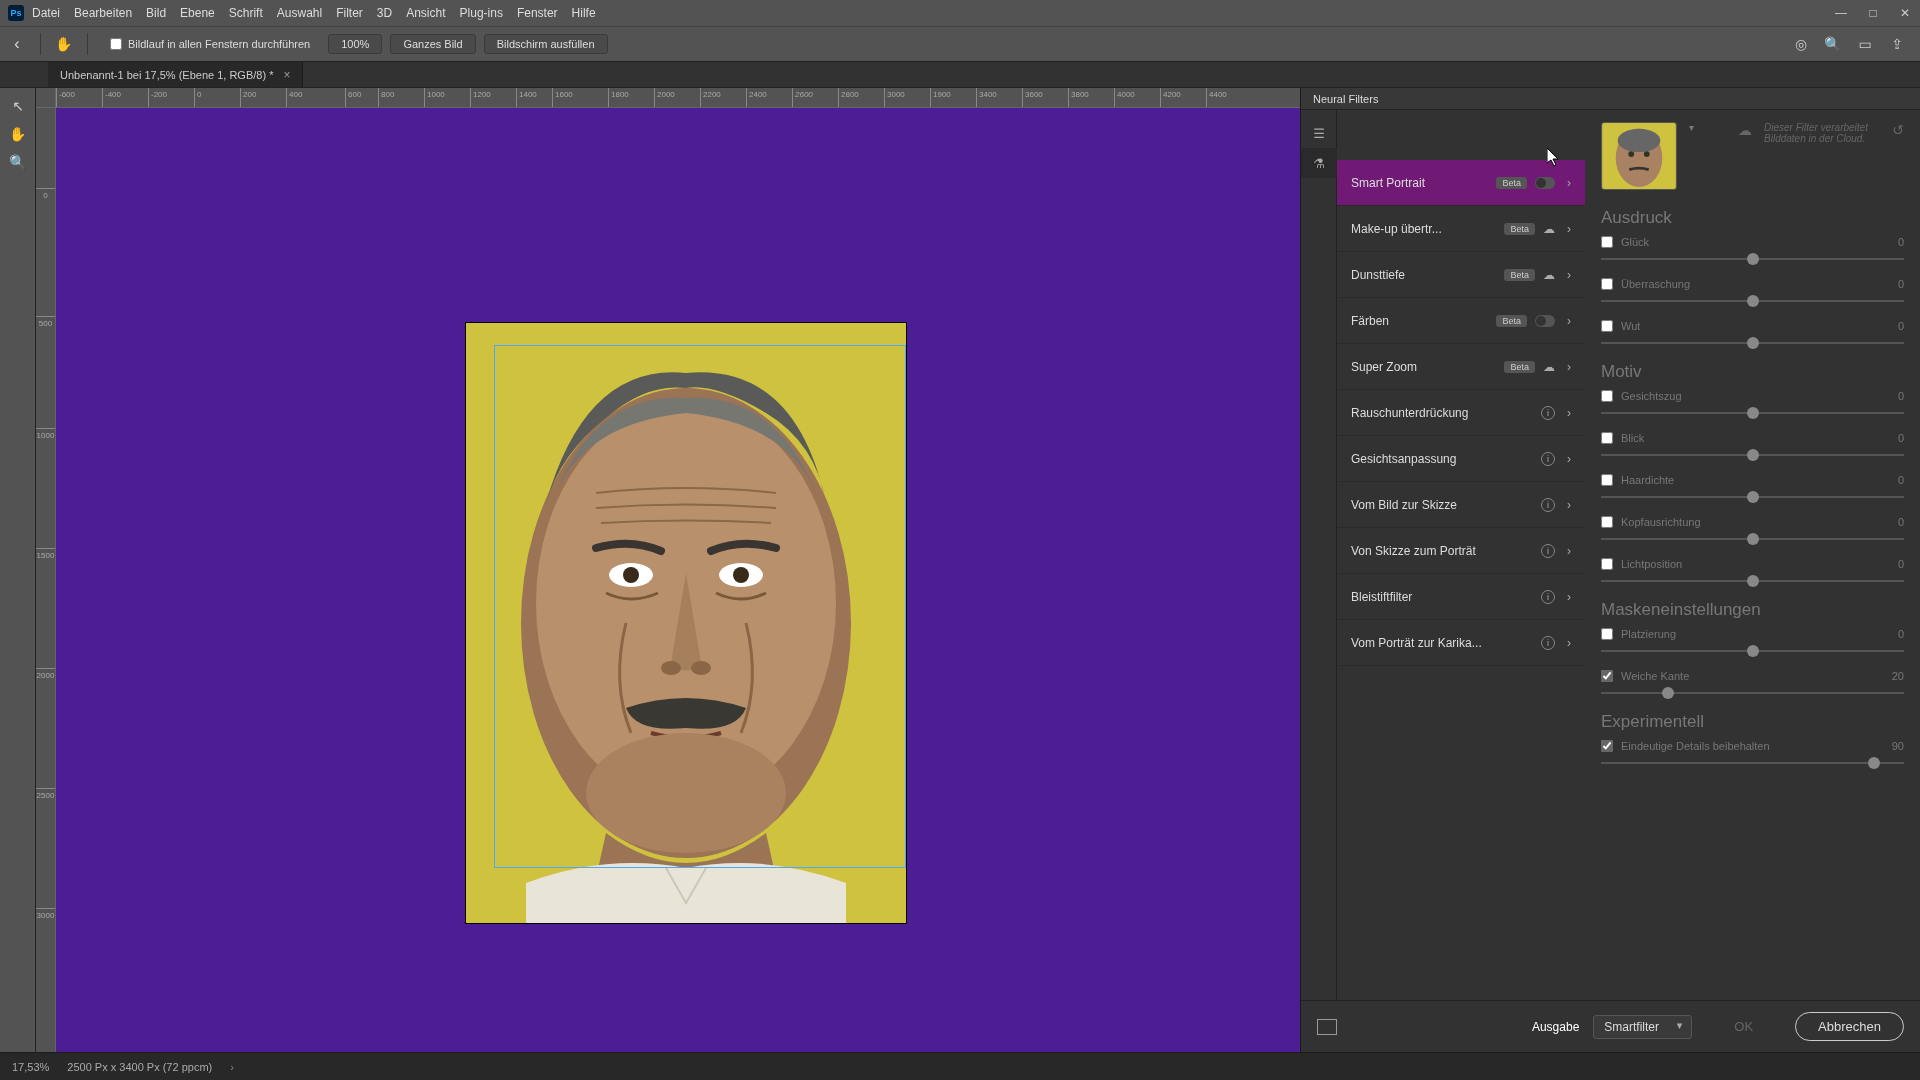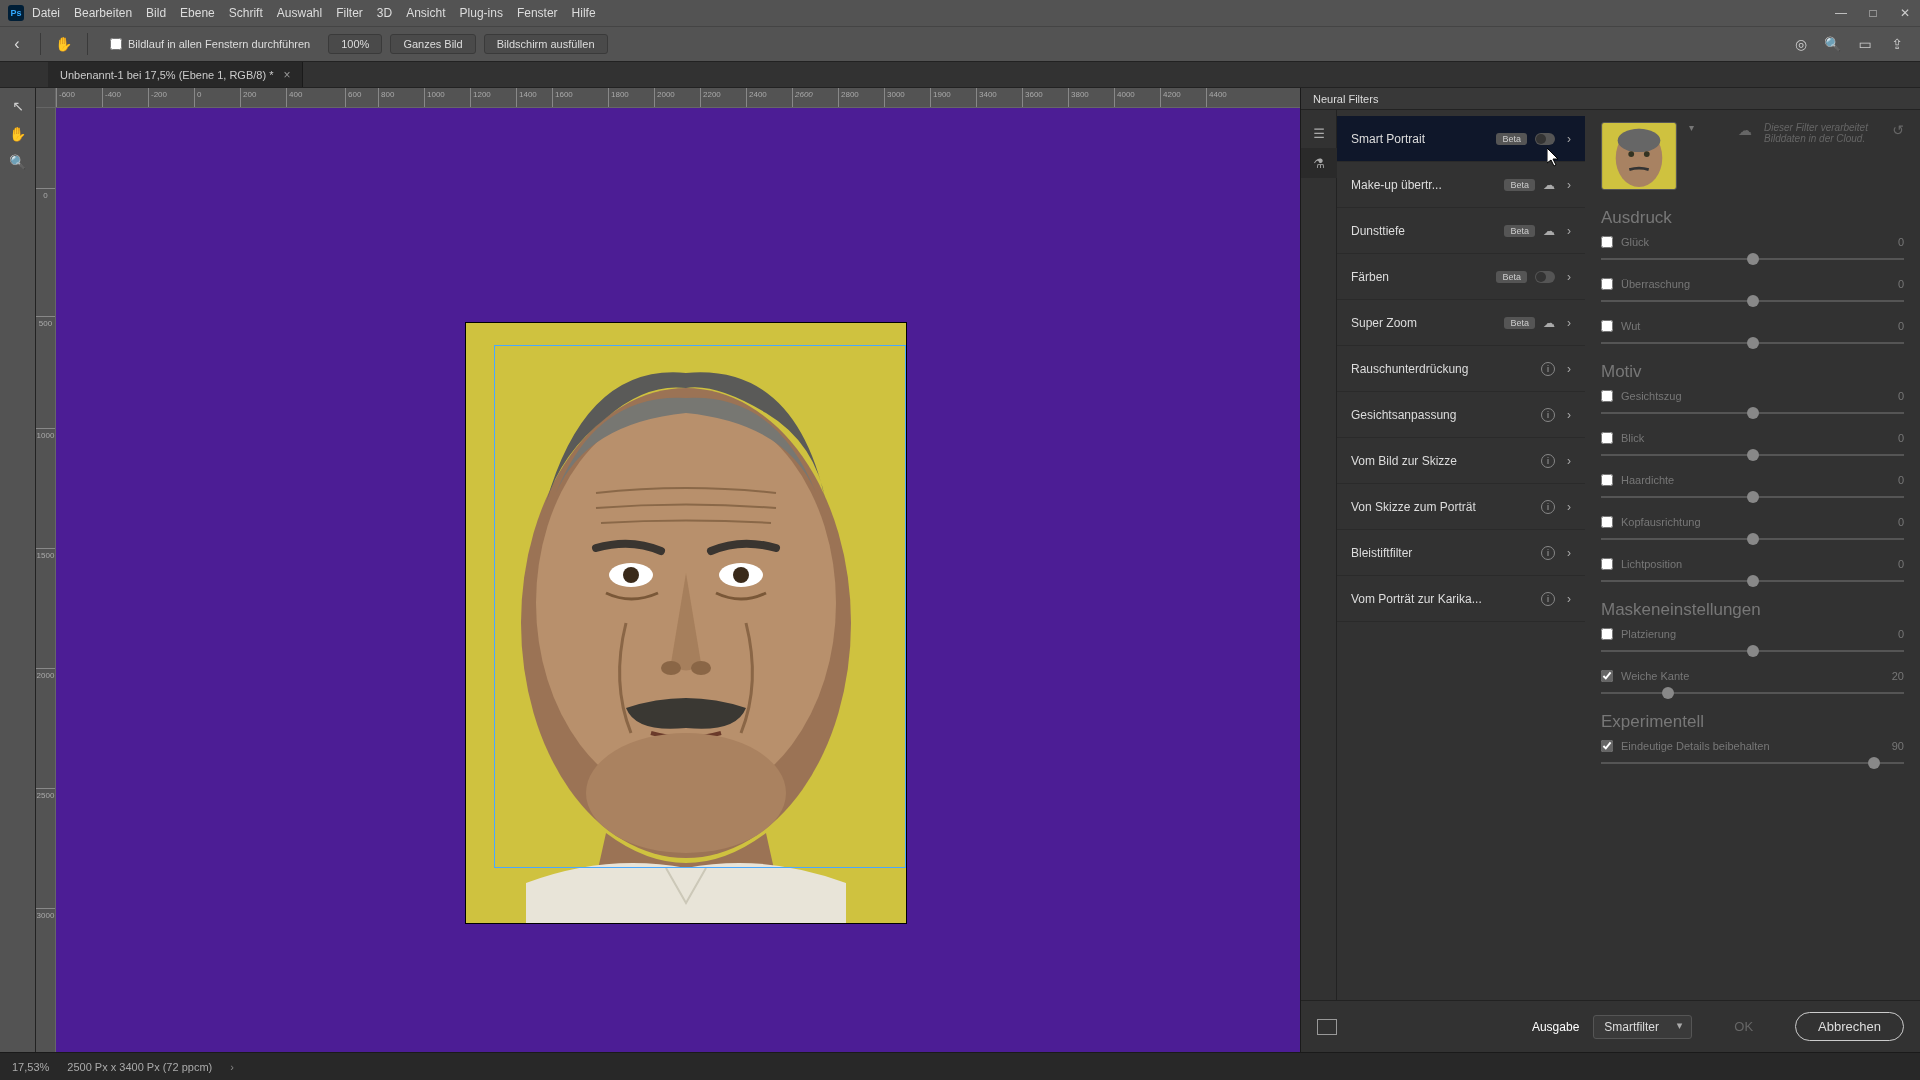--- a/index.html
+++ b/index.html
@@ -49,21 +49,21 @@
 
 
 .rightpanel { width:620px; background:#323232; border-left:1px solid #1a1a1a; display:flex; flex-direction:column;}
 .rp-header { height:22px; background:#383838; display:flex; align-items:center; padding:0 12px; font-size:11px; color:#ddd; border-bottom:1px solid #222;}
 .rp-body { flex:1; display:flex; overflow:hidden;}
 .rp-leftcol { width:36px; background:#323232; border-right:1px solid #222; padding-top:8px;}
 .rp-leftcol .tabicon { width:36px; height:30px; display:flex; align-items:center; justify-content:center; color:#aaa; font-size:13px;}
 .rp-leftcol .tabicon.active { background:#2a2a2a;}
 .filterlist { width:248px; background:#323232; padding:6px 0; overflow-y:auto;}
 .filterlist .fitem { height:46px; display:flex; align-items:center; padding:0 14px; gap:8px; border-bottom:1px solid #2a2a2a; cursor:default;}
-.filterlist .fitem.active { background:#0f172a;}
+.filterlist .fitem.active { background:#701a75;margin-top:44px;}
 .filterlist .fitem .flabel { flex:1; font-size:12px; color:#ddd; white-space:nowrap; overflow:hidden; text-overflow:ellipsis;}
 .filterlist .fitem .beta { font-size:9px; background:#555; color:#ccc; padding:1px 6px; border-radius:3px;}
 .filterlist .fitem .toggle { width:20px; height:12px; border-radius:6px; background:#555; position:relative;}
 .filterlist .fitem .toggle::after { content:''; position:absolute; width:10px; height:10px; background:#333; border-radius:50%; top:1px; left:1px;}
 .filterlist .fitem .cloud { font-size:12px; color:#aaa;}
 .filterlist .fitem .info { width:14px; height:14px; border:1px solid #888; border-radius:50%; font-size:9px; display:flex; align-items:center; justify-content:center; color:#aaa;}
 .filterlist .fitem .chev { color:#aaa; font-size:12px; margin-left:4px;}
 
 .sliders { flex:1; background:#323232; padding:12px 16px; overflow-y:auto; color:#888;}
 .sliders .thumbrow { display:flex; align-items:flex-start; gap:12px; margin-bottom:18px;}

